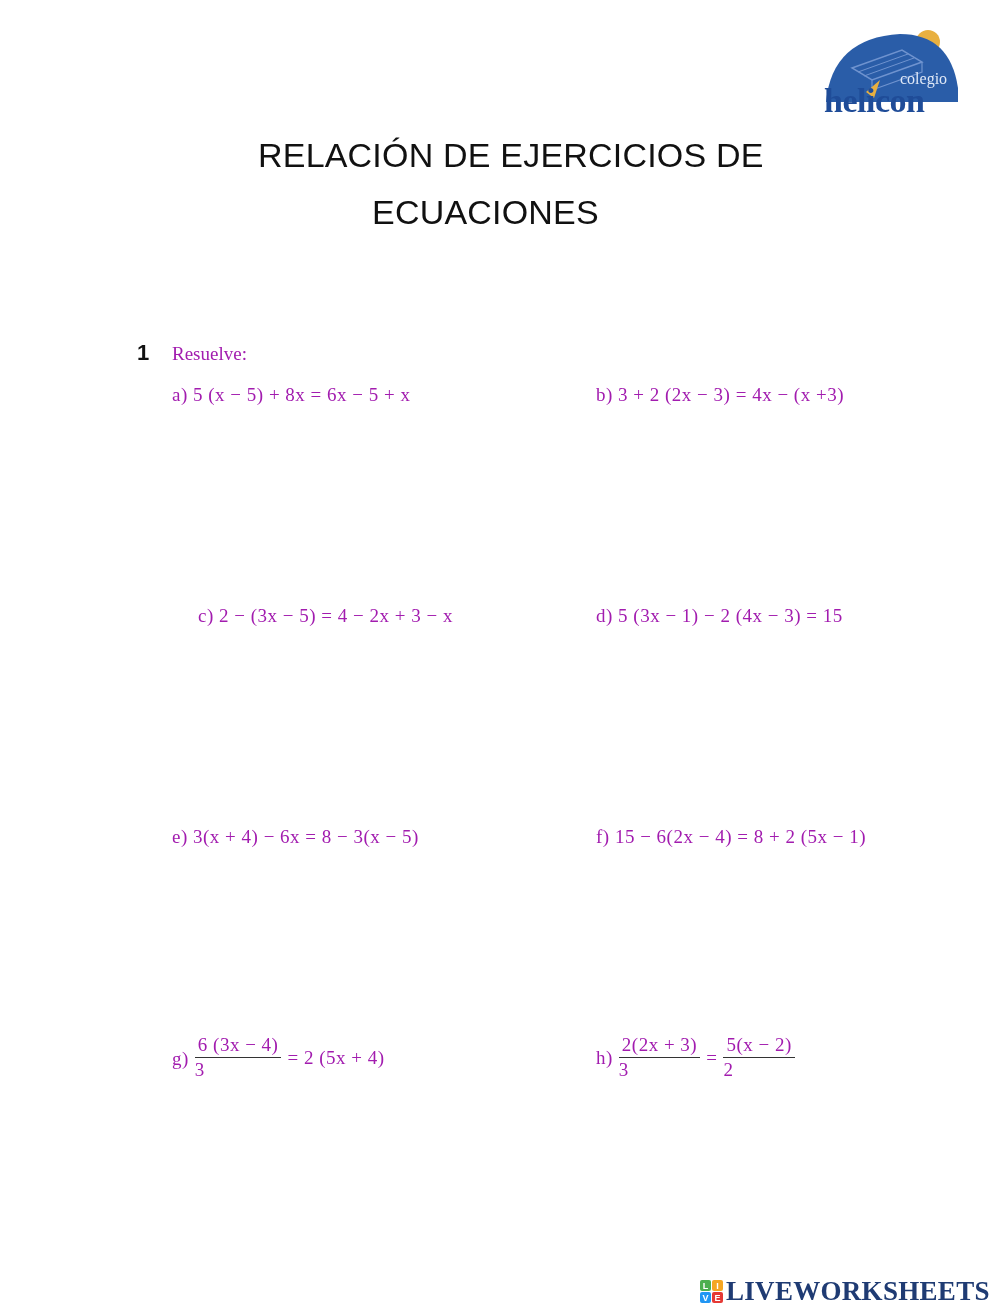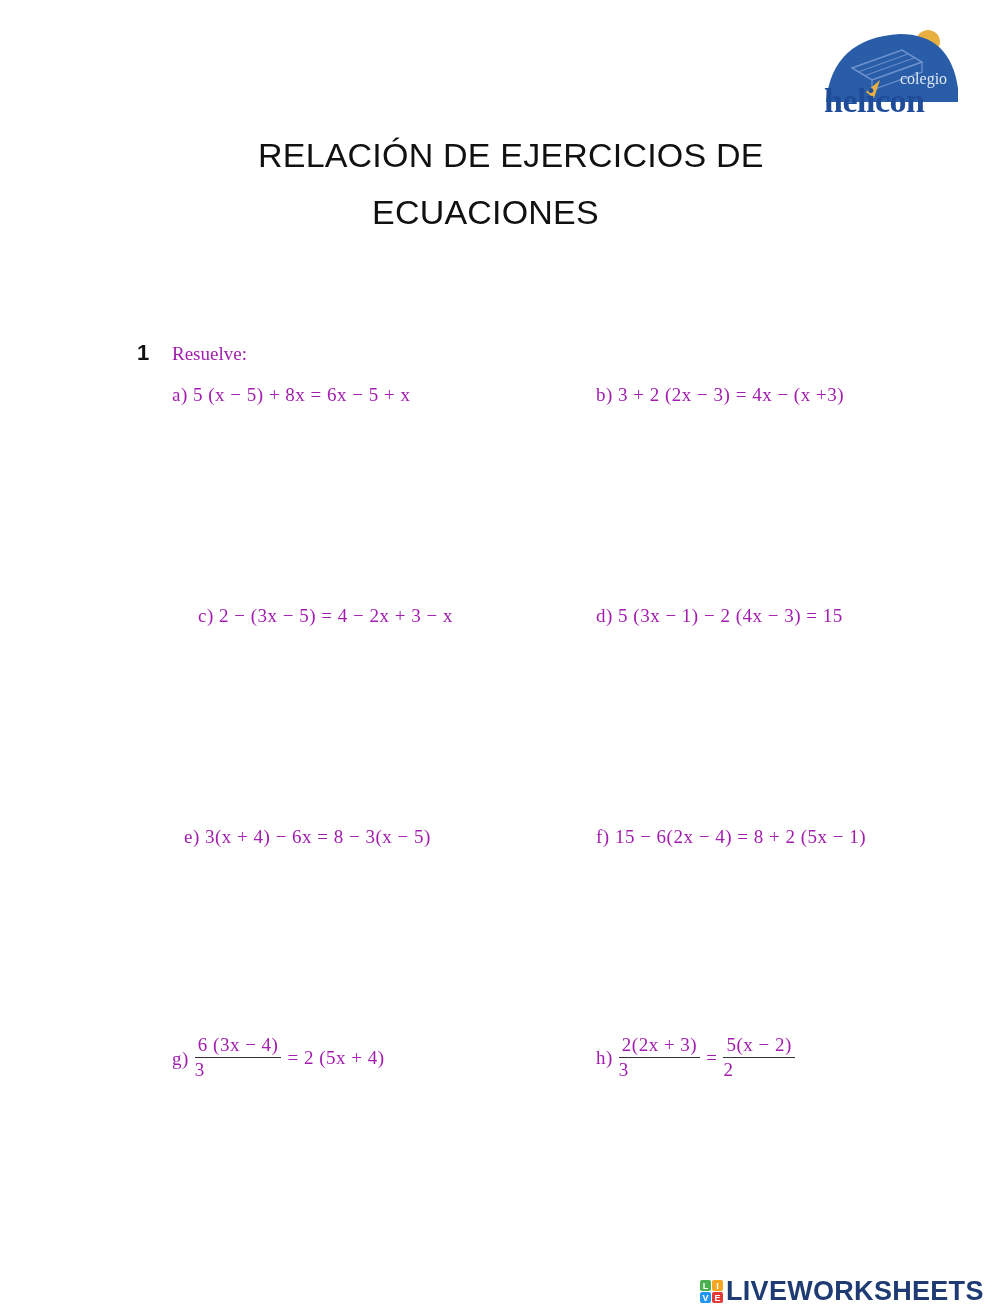--- a/index.html
+++ b/index.html
@@ -9,21 +9,21 @@
   .serif { font-family:"Liberation Serif", "DejaVu Serif", serif; color:#a21caf; }
   .eq { font-size:19px; white-space:nowrap; letter-spacing:0.5px; }
   .num { font-family:"Liberation Sans", sans-serif; font-weight:bold; font-size:22px; color:#111; }
   .frac { display:inline-flex; flex-direction:column; align-items:flex-start; vertical-align:middle; margin:0 6px; }
   .frac .n { border-bottom:1.5px solid #333; padding:0 3px 1px 3px; line-height:22px; }
   .frac .d { line-height:24px; }
   .logo { left:822px; top:28px; width:140px; height:92px; }
   .lw { left:700px; top:1276px; display:flex; align-items:center; }
   .lw-grid { display:grid; grid-template-columns:11px 11px; grid-template-rows:11px 11px; gap:1px; margin-right:3px; }
   .lw-grid span { font-family:"Liberation Sans", sans-serif; font-size:9px; font-weight:bold; color:#fff; display:flex; align-items:center; justify-content:center; border-radius:2px; }
-  .lw-text { font-family:Liberation Sans, sans-serif; font-weight:bold; font-size:27px; color:#1f3b73; letter-spacing:0.3px; }
+  .lw-text { font-family:Liberation Serif, serif; font-weight:bold; font-size:27px; color:#1f3b73; letter-spacing:0.3px; }
 </style>
 </head>
 <body>
 
 <div class="abs logo">
   <svg width="140" height="92" viewBox="0 0 140 92">
     <circle cx="106" cy="14" r="12" fill="#e8b040"></circle>
     <path d="M4 74 Q 10 10 78 6 Q 128 6 136 60 L 136 74 Z" fill="#2a5da8"></path>
     <path d="M30 40 L80 22 L100 34 L50 52 Z" fill="none" stroke="#6f93cf" stroke-width="1.5"></path>
     <path d="M36 44 L86 26" stroke="#6f93cf" stroke-width="1"></path>
@@ -54,21 +54,21 @@
 <div class="abs serif eq" style="left:172px; top:605px;margin-left:26px;">
   <span>c)</span>
   <span>2 − (3x − 5) = 4 − 2x + 3 − x</span>
 </div>
 
 <div class="abs serif eq" style="left:596px; top:605px;">
   <span>d)</span>
   <span>5 (3x − 1) − 2 (4x − 3) = 15</span>
 </div>
 
-<div class="abs serif eq" style="left:172px; top:826px;margin-left:12px;">
+<div class="abs serif eq" style="left:172px; top:826px;">
   <span>e)</span>
   <span>3(x + 4) − 6x = 8 − 3(x − 5)</span>
 </div>
 
 <div class="abs serif eq" style="left:596px; top:826px;text-align:right;">
   <span>f)</span>
   <span>15 − 6(2x − 4) = 8 + 2 (5x − 1)</span>
 </div>
 
 <div class="abs serif eq" style="left:172px; top:1034px; display:flex; align-items:center;">

